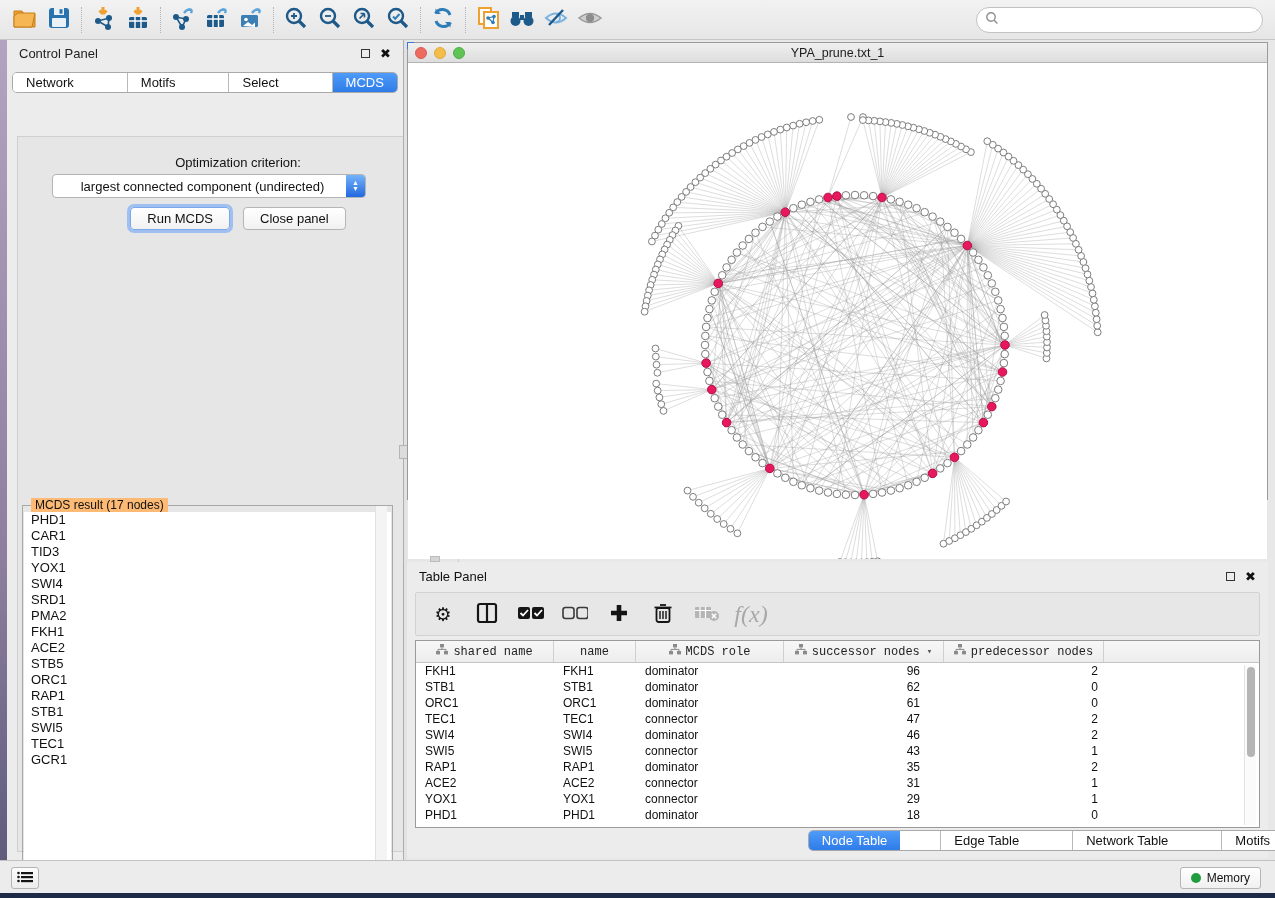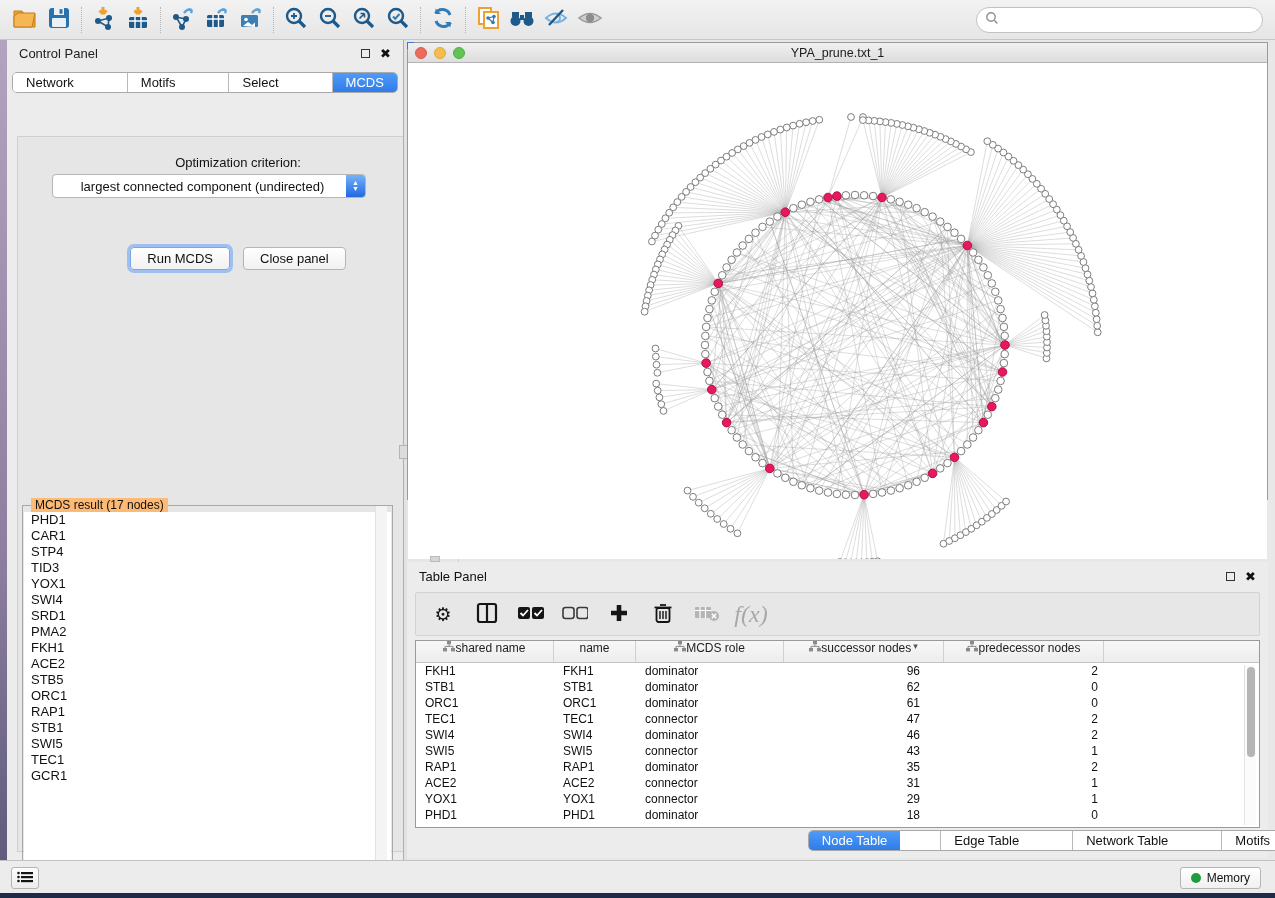--- a/index.html
+++ b/index.html
@@ -36,21 +36,21 @@
   .cpanel-inner { position:absolute; left:10px; top:96px; width:442px; height:716px; background:#e6e6e6; border:1px solid #cfcfcf; }
   .opt-label { text-align:center; margin-top:18px; font-size:13px; }
   .dropdown { position:absolute; left:34px; top:37px; width:314px; height:24px; background:#fff; border:1px solid #b5b5b5;
     border-radius:4px; display:flex; align-items:center; cursor:pointer; }
   .dropdown .dd-text { flex:1; text-align:center; font-size:13px; padding-left:6px; white-space:nowrap; overflow:hidden; }
   .dd-stepper { width:19px; height:22px; border-radius:0 3px 3px 0; background:linear-gradient(#74b3f9,#2268e0);
     display:flex; flex-direction:column; align-items:center; justify-content:center; color:#fff; }
   .dd-stepper span { font-size:7px; line-height:6px; }
   .btn-row { position:absolute; left:0; top:70px; width:100%; display:flex; justify-content:center; gap:13px; }
   .pbtn { background:linear-gradient(#ffffff,#f1f1f1); border:1px solid #b5b5b5; border-radius:4px;
-    font-size:13px; padding:3px 16px; cursor:pointer; font-family:inherit; color:#111;margin-top:40px; }
+    font-size:13px; padding:3px 16px; cursor:pointer; font-family:inherit; color:#111; }
   .pbtn.focused { box-shadow:0 0 0 3px rgba(110,165,245,.6); border-color:#7aa8e8; }
   .groupbox { position:absolute; left:4px; top:368px; width:371px; height:372px; border:1px solid #a8a8a8; }
   .groupbox-title { position:absolute; left:8px; top:-8px; background:#fdba74; padding:0 4px; font-size:12px; }
   .mcds-list { position:absolute; left:1px; top:6px; width:367px; height:363px; background:#fff; overflow:hidden; }
   .mcds-item { font-size:13px; line-height:16px; padding-left:7px; }
   .mcds-scroll { position:absolute; right:5px; top:0; width:12px; height:363px; background:#f4f4f4; border-left:1px solid #e2e2e2; }
 
   
   .vsplit { position:absolute; left:403px; top:40px; width:4px; height:820px; background:#e2e2e2; border-left:1px solid #aeaeae; cursor:col-resize; }
   .vsplit-handle { position:absolute; left:-5px; top:405px; width:9px; height:14px; background:#dcdcdc; border:1px solid #b5b5b5; }
@@ -73,22 +73,22 @@
   .tpanel { position:absolute; left:407px; top:562px; width:861px; height:296px; background:#ececec; }
   .tpanel-header { height:28px; display:flex; align-items:center; padding:0 12px; }
   .tpanel-toolbar { position:absolute; left:8px; top:30px; width:845px; height:44px; background:#e7e7e7;
     border:1px solid #d2d2d2; border-radius:2px; display:flex; align-items:center; padding-left:12px; gap:14px; }
   .tt-btn { width:30px; height:32px; display:flex; align-items:center; justify-content:center; cursor:pointer; }
   .tt-btn.disabled { cursor:default; }
   .gear-glyph { font-size:19px; color:#151515; font-family:"DejaVu Sans",sans-serif; }
   .fx-glyph { font-family:"Liberation Serif",serif; font-style:italic; font-size:24px; color:#a8a8a8; }
   .ttable { position:absolute; left:8px; top:78px; width:845px; height:188px; background:#fff; border:1px solid #9a9a9a; overflow:hidden; }
   .thead { display:flex; height:22px; background:linear-gradient(#f7f7f7,#ededed); border-bottom:1px solid #c4c4c4; }
-  .th { display:flex; justify-content:center; font-size:12px; color:#222;
-    border-right:1px solid #d0d0d0; overflow:hidden; cursor:pointer; }
+  .th { display:flex; align-items:center; justify-content:center; gap:5px; font-size:12px; color:#222;
+    border-right:1px solid #d0d0d0; overflow:hidden; cursor:pointer;font-family:Liberation Mono, monospace; }
   .th .chev { color:#555; font-size:9px; margin-left:2px; }
   .trow { display:flex; height:16px; }
   .td { font-size:12px; line-height:16px; overflow:hidden; white-space:nowrap; }
   .c0 { width:138px; padding-left:9px; }
   .c1 { width:82px;  padding-left:9px; }
   .c2 { width:148px; padding-left:9px; }
   .c3 { width:160px; text-align:right; padding-right:24px; }
   .c4 { width:160px; text-align:right; padding-right:6px; }
   .c5 { flex:1; }
   .tscroll { position:absolute; right:3px; top:24px; width:12px; height:160px; background:#fbfbfb; border-left:1px solid #e4e4e4; }
@@ -308,21 +308,20 @@
     </div>
     <div class="btn-row">
       <button class="pbtn focused">Run MCDS</button>
       <button class="pbtn">Close panel</button>
     </div>
     <div class="groupbox">
       <span class="groupbox-title">MCDS result (17 nodes)</span>
       <div class="mcds-list" id="mcds-list">
           <div class="mcds-item">PHD1</div>
           <div class="mcds-item">CAR1</div>
-          <div class="mcds-item">STP4</div>
           <div class="mcds-item">TID3</div>
           <div class="mcds-item">YOX1</div>
           <div class="mcds-item">SWI4</div>
           <div class="mcds-item">SRD1</div>
           <div class="mcds-item">PMA2</div>
           <div class="mcds-item">FKH1</div>
           <div class="mcds-item">ACE2</div>
           <div class="mcds-item">STB5</div>
           <div class="mcds-item">ORC1</div>
           <div class="mcds-item">RAP1</div>

